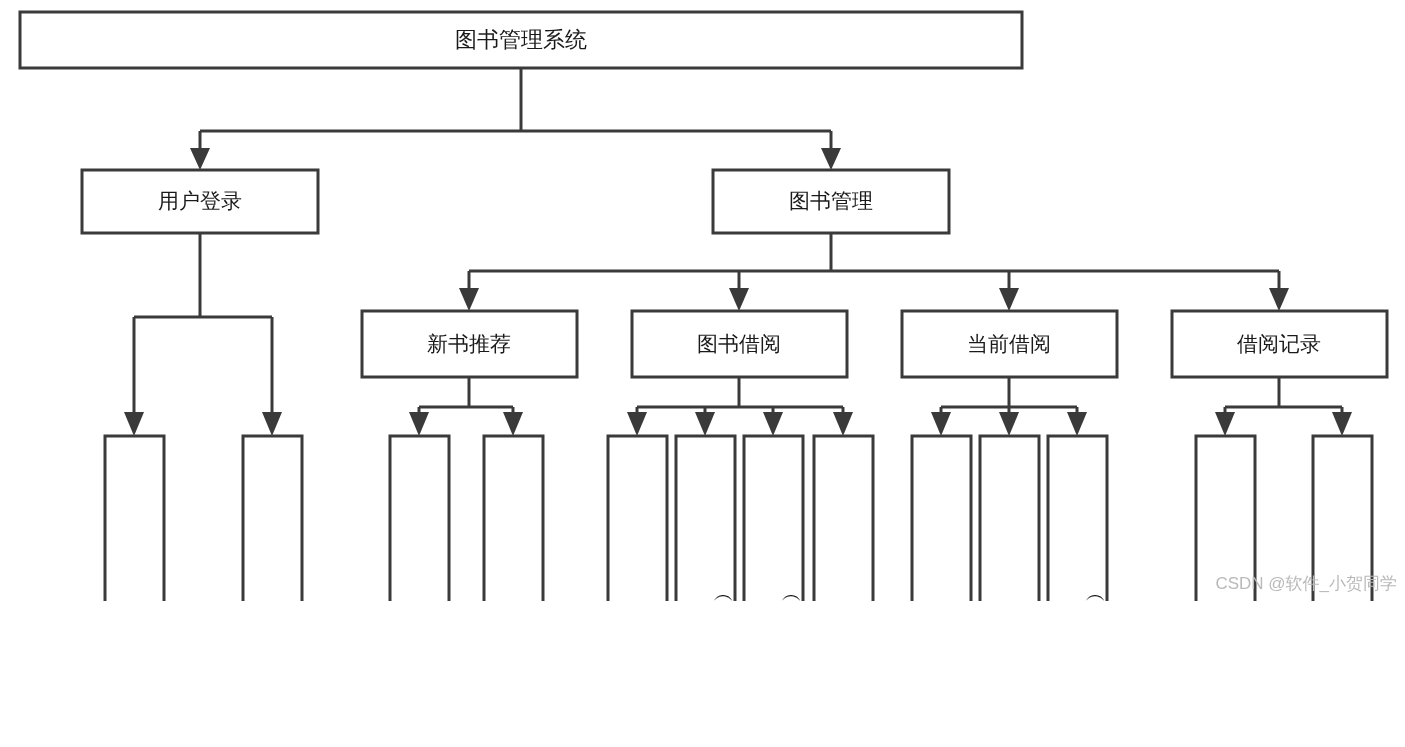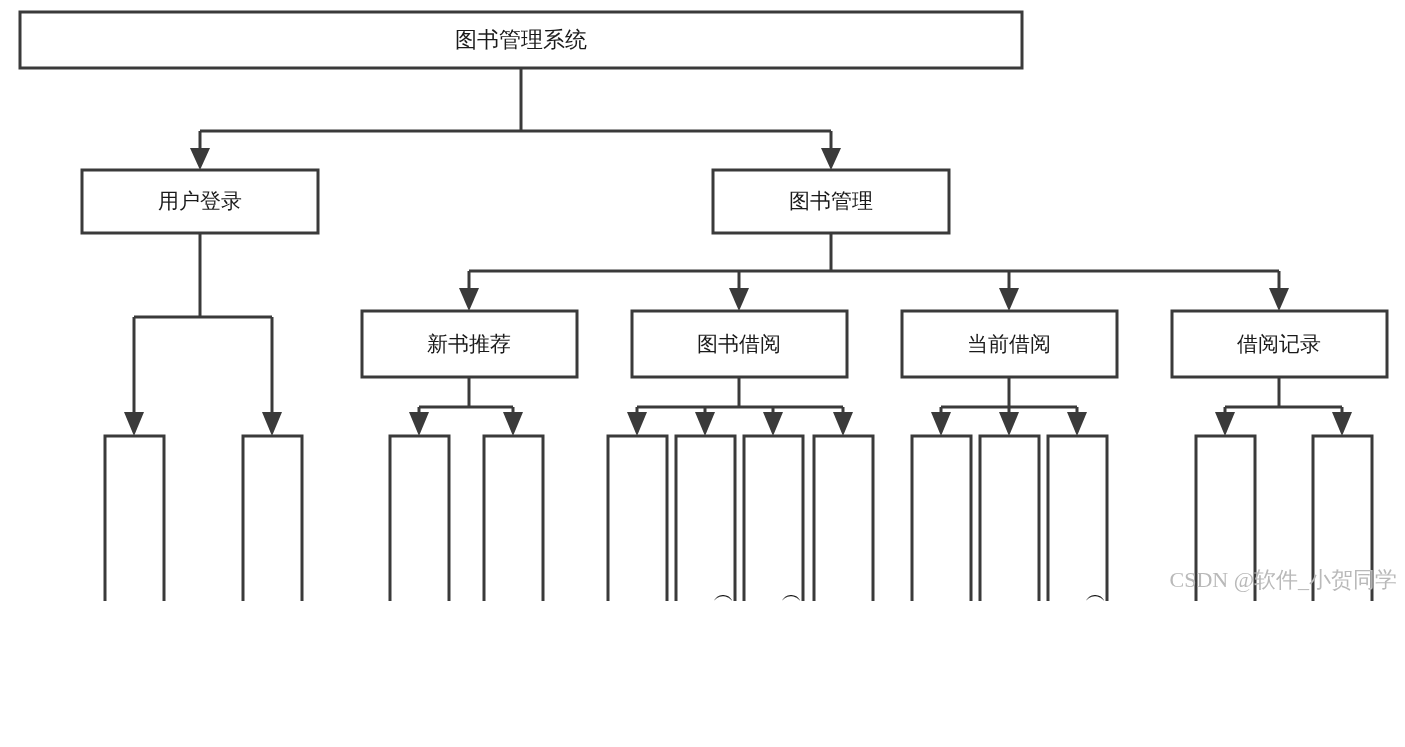--- a/index.html
+++ b/index.html
@@ -64,22 +64,22 @@
     align-items: flex-start;
     justify-content: center;
     letter-spacing: 1px;
     white-space: nowrap;
     pointer-events: none;
   }
   .watermark {
     position: absolute;
     right: 8px;
     bottom: 6px;
-    font-family: Liberation Serif, serif;
-    font-size: 22px;
+    font-family: Liberation Sans, sans-serif;
+    font-size: 17px;
     color: #b9b9b9;
     white-space: nowrap;
   }
 </style>
 </head>
 <body>
 
 <div id="stage">
 
   <svg class="diagram" viewBox="0 0 1405 747">

